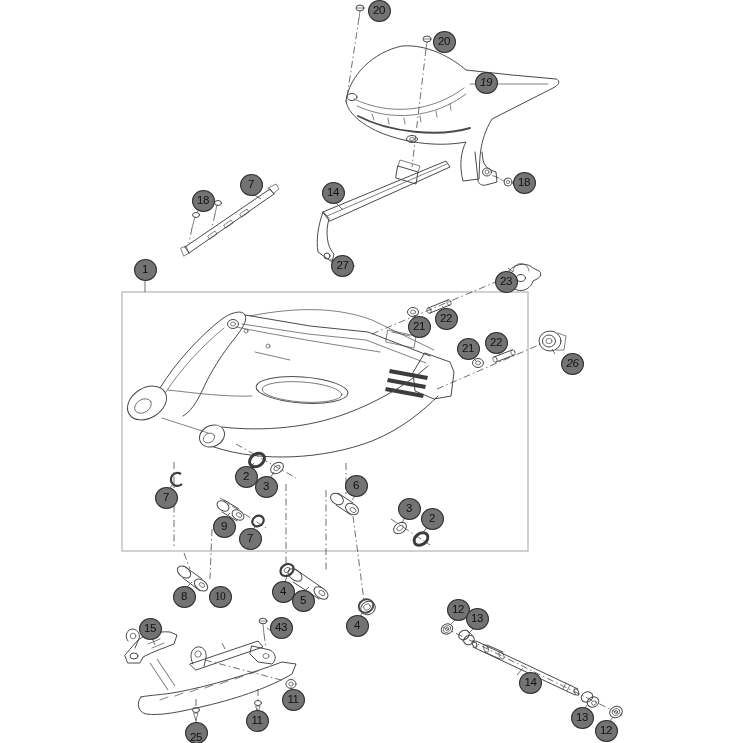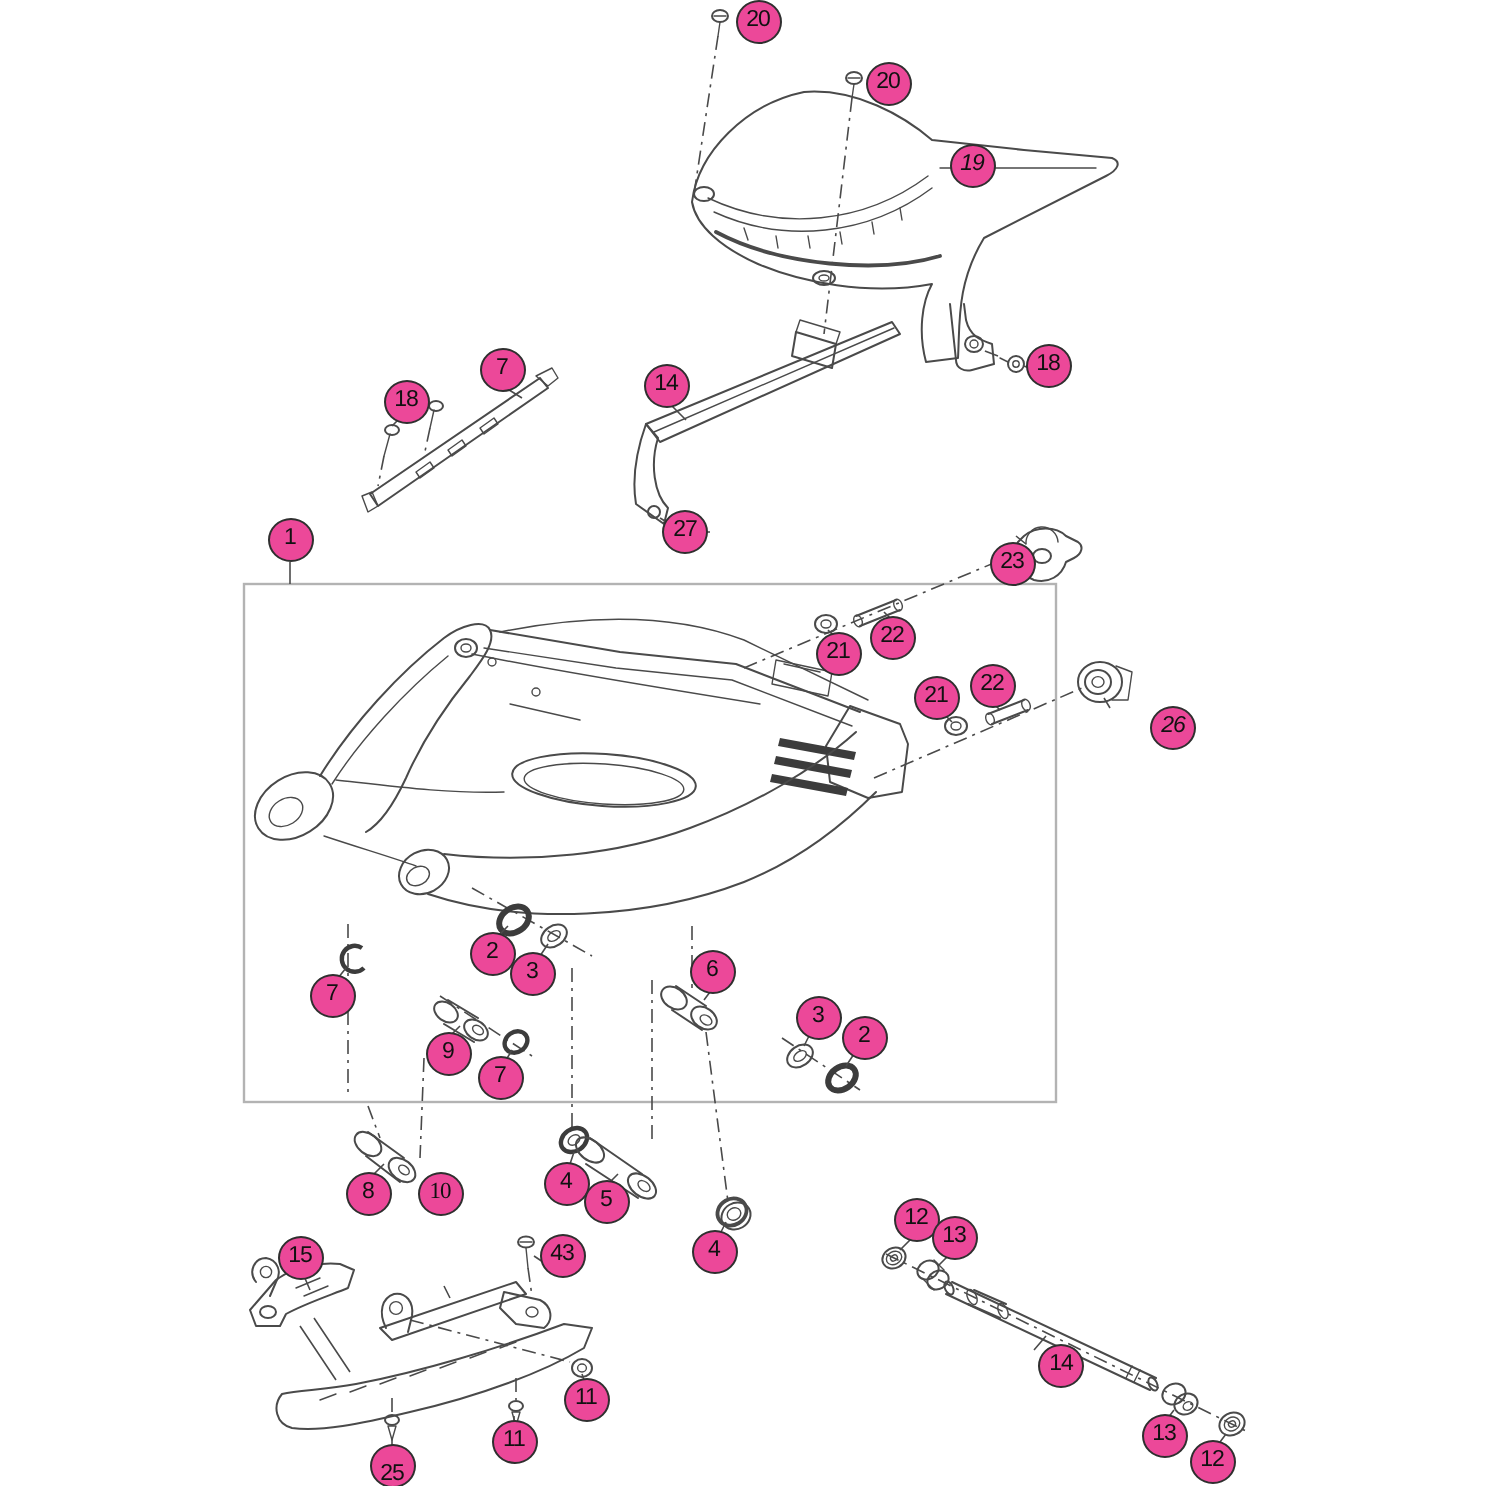--- a/index.html
+++ b/index.html
@@ -5,21 +5,21 @@
   html,body { margin:0; padding:0; background:#ffffff; }
   .stage {
     position:relative; width:743px; height:743px; background:#fff;
     font-family:"Liberation Sans", sans-serif; overflow:hidden;
   }
   .stage svg { position:absolute; left:0; top:0; }
   .callout-layer { position:absolute; left:0; top:0; width:743px; height:743px; }
   .callout {
     position:absolute; width:23px; height:22px; box-sizing:border-box;
     border:1.4px solid var(--callout-border,#333);
-    border-radius:50%; background:#ec4899;
+    border-radius:50%; background:#737373;
     display:flex; align-items:center; justify-content:center;
     font-size:11.5px; line-height:1; color:var(--callout-text,#111);
     letter-spacing:-0.5px;
   }
   svg .s { stroke:var(--line,#4a4a4a); fill:none; stroke-width:1; stroke-linecap:round; stroke-linejoin:round; }
   svg .thin { stroke-width:.7; }
   svg .thick { stroke-width:1.9; }
   svg .dark { stroke:var(--dark,#3c3c3c); fill:none; stroke-width:3; }
   svg .dark2 { stroke:var(--dark,#3c3c3c); fill:none; stroke-width:2.2; }
   svg .slot { fill:var(--dark,#3c3c3c); stroke:none; }
@@ -308,21 +308,21 @@
       </div>
       <div class="callout" style="left: 434.5px; top: 308px;">
         <span>22</span>
       </div>
       <div class="callout" style="left: 456.5px; top: 338px;">
         <span>21</span>
       </div>
       <div class="callout" style="left: 484.5px; top: 332px;">
         <span>22</span>
       </div>
-      <div class="callout" style="left: 575px; top: 353px; font-style: italic;">
+      <div class="callout" style="left: 561px; top: 353px; font-style: italic;">
         <span>26</span>
       </div>
       <div class="callout" style="left: 234.5px; top: 466px;">
         <span>2</span>
       </div>
       <div class="callout" style="left: 254.5px; top: 476px;">
         <span>3</span>
       </div>
       <div class="callout" style="left: 154.5px; top: 487px;">
         <span>7</span>

